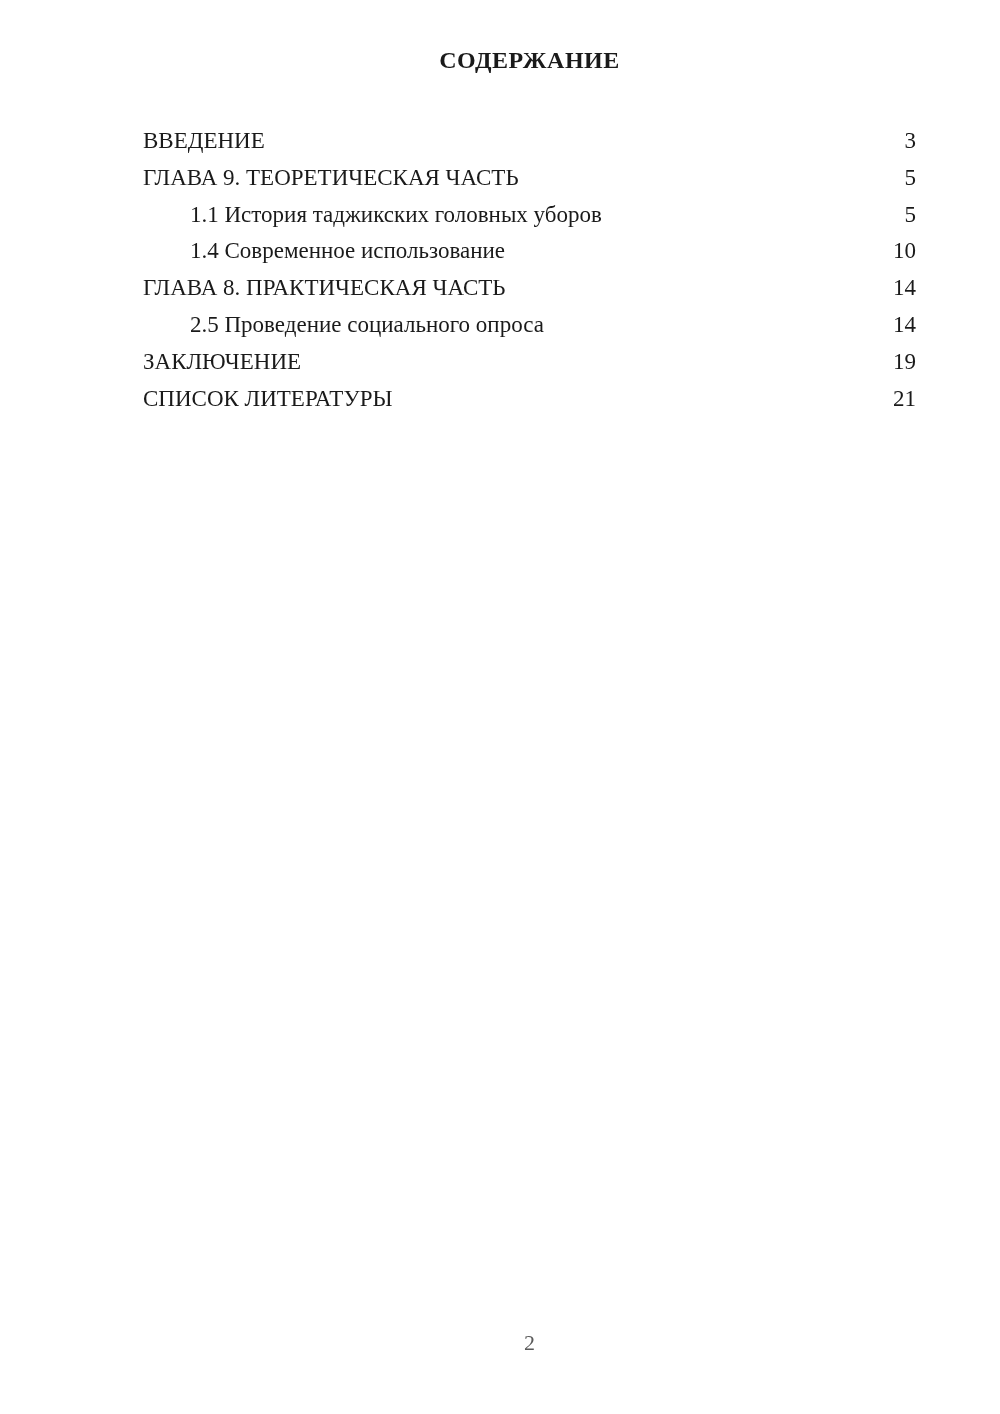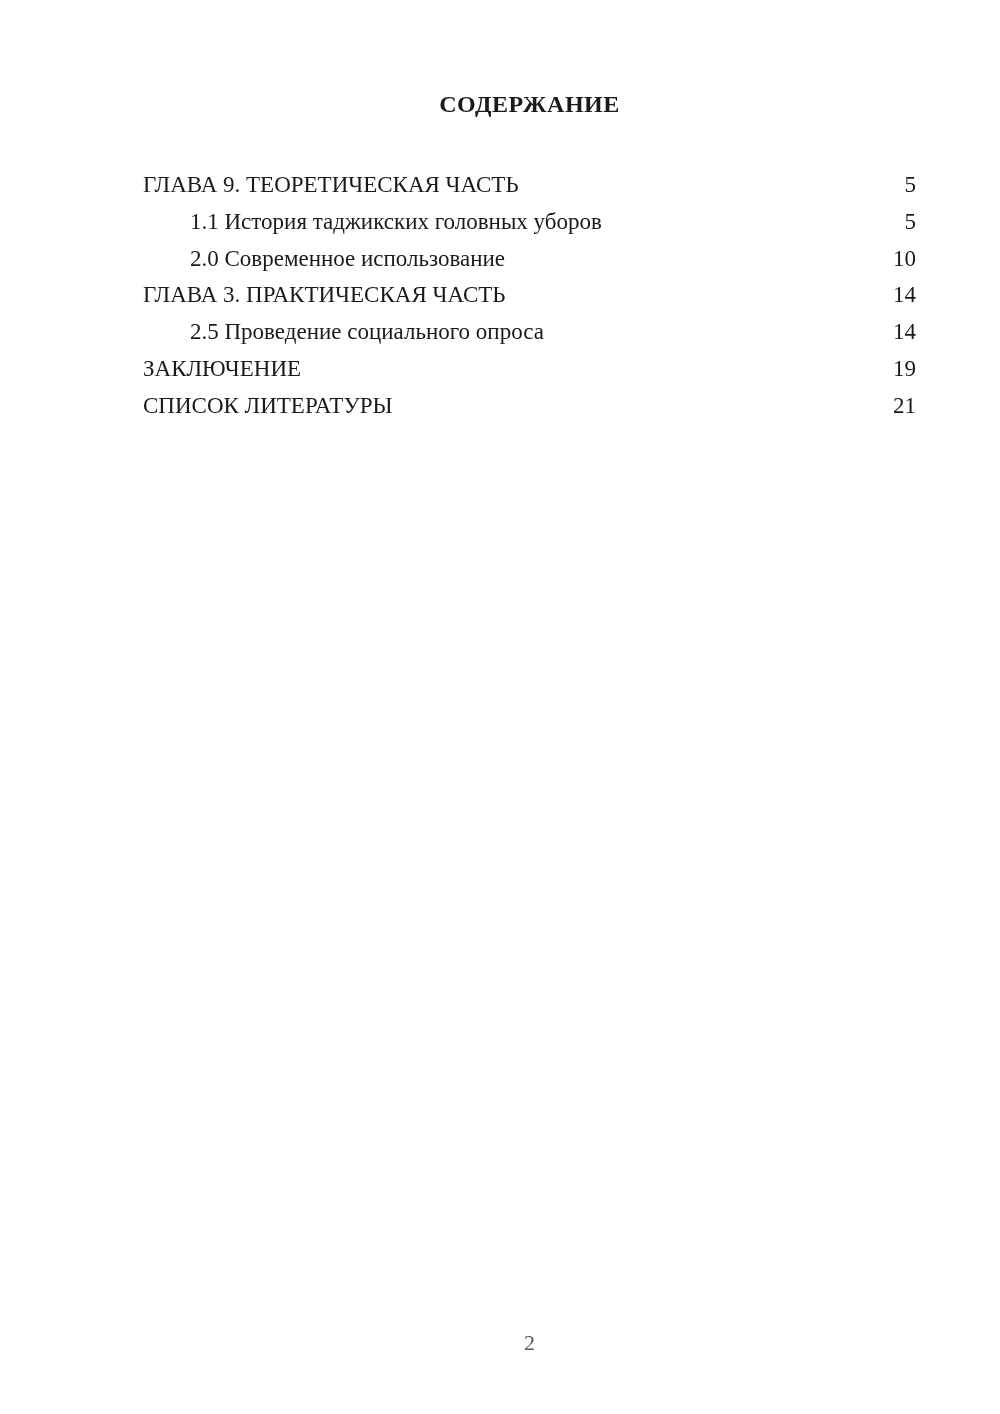--- a/index.html
+++ b/index.html
@@ -17,21 +17,21 @@
     position: relative;
     width: 1000px;
     height: 1414px;
     background: var(--page-bg);
     font-family: "Liberation Serif", "DejaVu Serif", serif;
     color: var(--text-color);
     overflow: hidden;
   }
   .doc-title {
     margin: 0 84px 0 143px;
-    padding-top: 88px;
+    padding-top: 44px;
     text-align: center;
     font-size: 24px;
     line-height: 32px;
     font-weight: 700;
     letter-spacing: 0.5px;
   }
   .toc {
     margin: 47px 84px 0 143px;
   }
   .toc-row {
@@ -67,33 +67,37 @@
   }
 </style>
 </head>
 <body>
 
 <div class="page">
   <h1 class="doc-title">СОДЕРЖАНИЕ</h1>
 
   <div class="toc">
       <div class="toc-row">
+        <span class="toc-label">ВВЕДЕНИЕ</span>
+        <span class="toc-page">3</span>
+      </div>
+      <div class="toc-row">
         <span class="toc-label">ГЛАВА 9. ТЕОРЕТИЧЕСКАЯ ЧАСТЬ</span>
         <span class="toc-page">5</span>
       </div>
       <div class="toc-row sub">
         <span class="toc-label">1.1 История таджикских головных уборов</span>
         <span class="toc-page">5</span>
       </div>
       <div class="toc-row sub">
-        <span class="toc-label">2.0 Современное использование</span>
+        <span class="toc-label">1.4 Современное использование</span>
         <span class="toc-page">10</span>
       </div>
       <div class="toc-row">
-        <span class="toc-label">ГЛАВА 3. ПРАКТИЧЕСКАЯ ЧАСТЬ</span>
+        <span class="toc-label">ГЛАВА 8. ПРАКТИЧЕСКАЯ ЧАСТЬ</span>
         <span class="toc-page">14</span>
       </div>
       <div class="toc-row sub">
         <span class="toc-label">2.5 Проведение социального опроса</span>
         <span class="toc-page">14</span>
       </div>
       <div class="toc-row">
         <span class="toc-label">ЗАКЛЮЧЕНИЕ</span>
         <span class="toc-page">19</span>
       </div>

